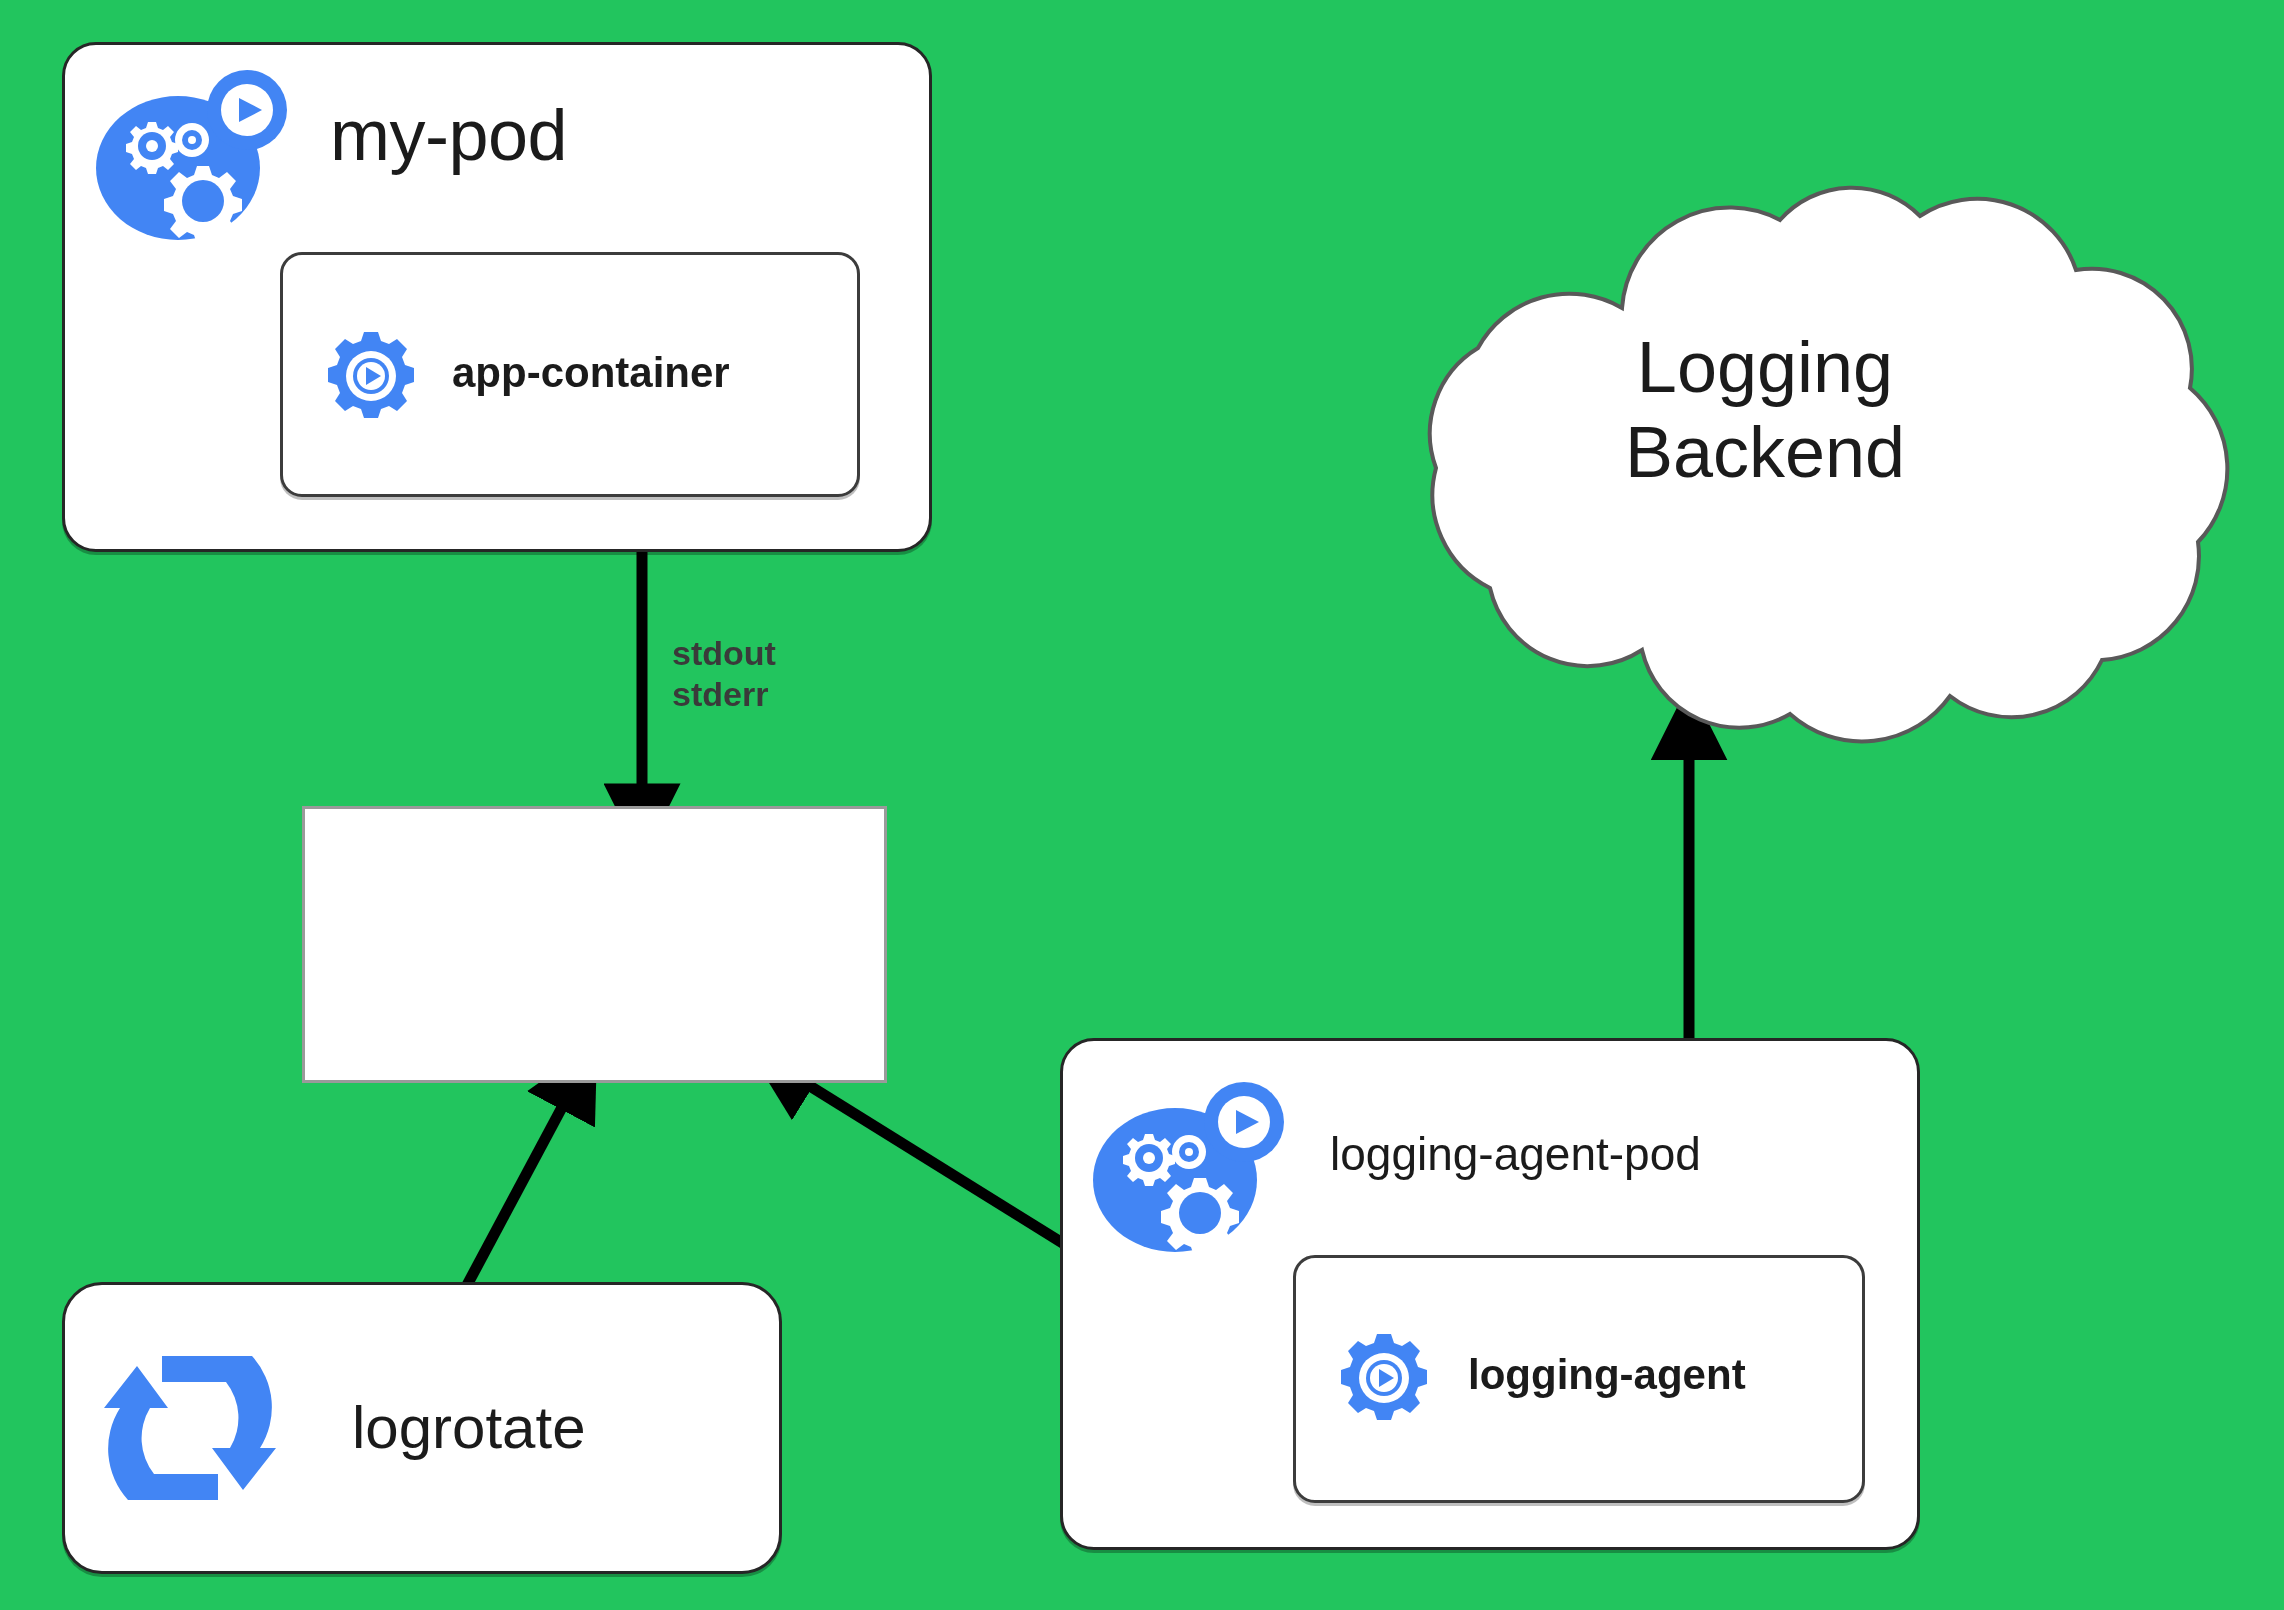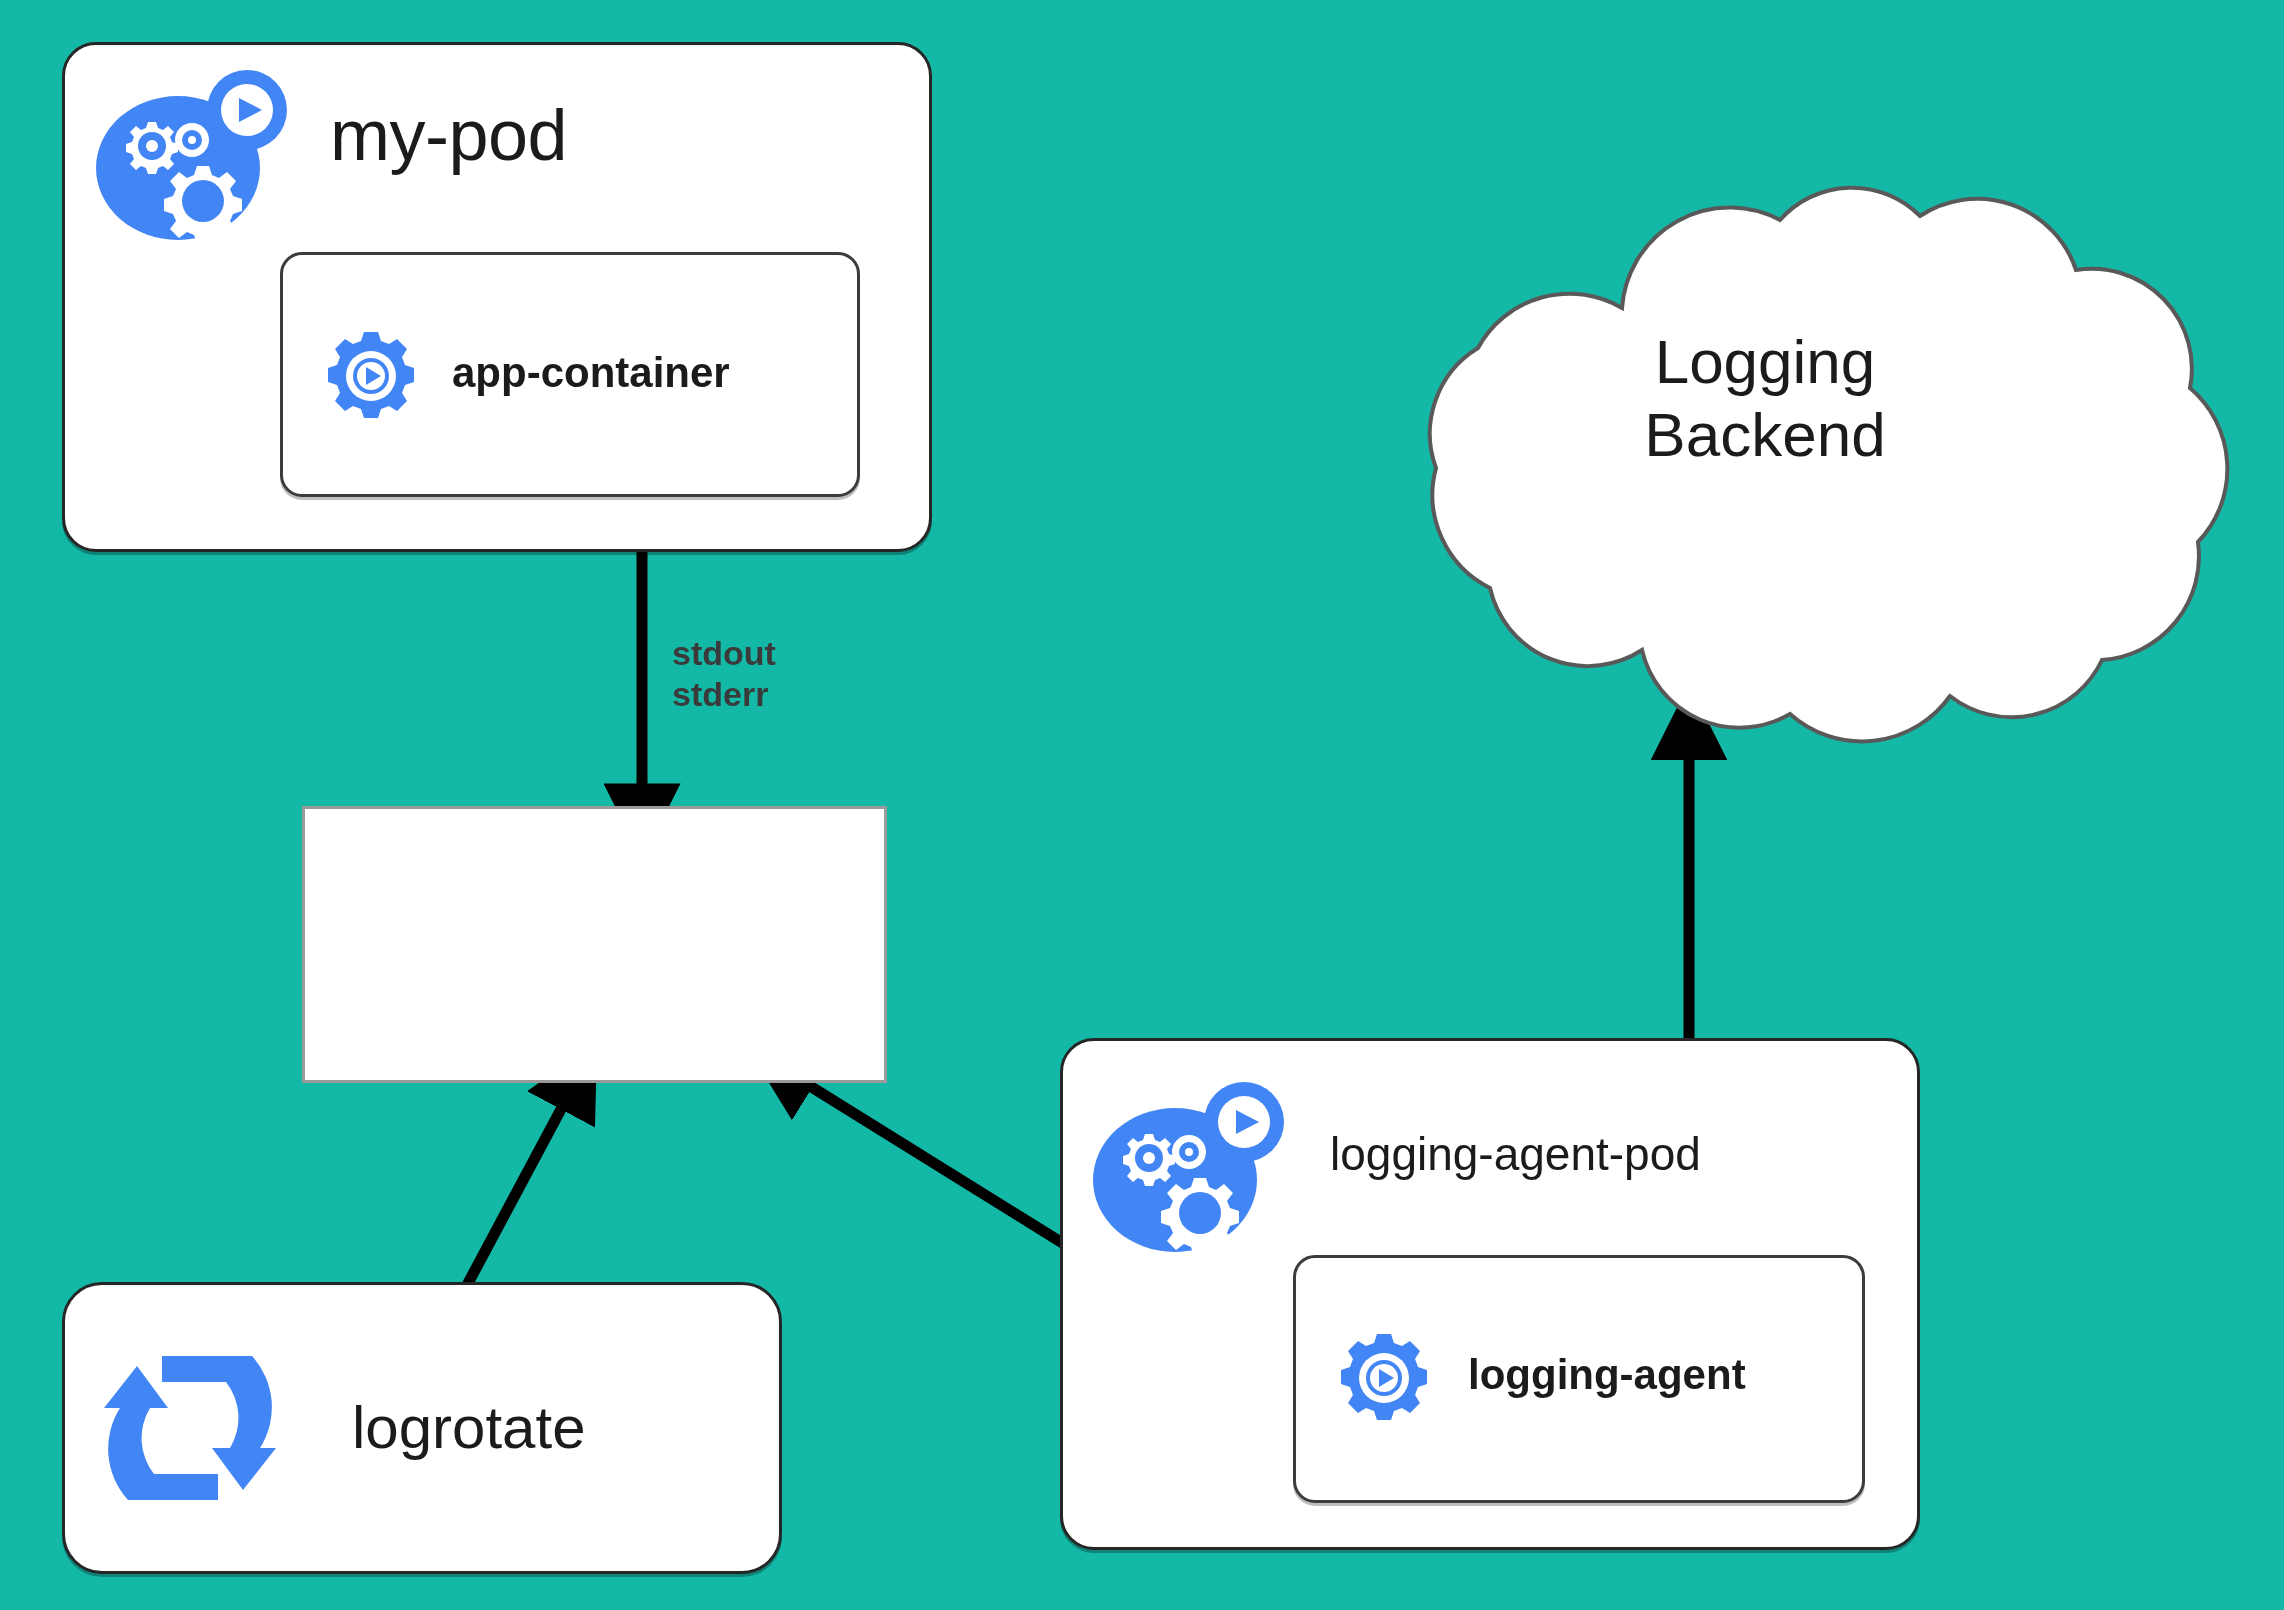--- a/index.html
+++ b/index.html
@@ -9,21 +9,21 @@
     background: #ffffff;
   }
   body {
     font-family: "Liberation Sans", sans-serif;
     -webkit-font-smoothing: antialiased;
   }
   #canvas {
     position: relative;
     width: 2284px;
     height: 1610px;
-    background: #14b8a6;
+    background: #22c55e;
     overflow: hidden;
   }
 
   
   .pod-box {
     position: absolute;
     background: #ffffff;
     border: 3px solid #262626;
     border-radius: 34px;
     box-sizing: border-box;
@@ -61,21 +61,21 @@
   .label-pod-sub {
     font-size: 46px;
   }
   .label-file {
     font-size: 62px;
   }
   .label-logrotate {
     font-size: 60px;
   }
   .label-cloud {
-    font-size: 62px;
+    font-size: 72px;
     text-align: center;
     line-height: 1.18;
     white-space: pre-line;
   }
   .edge-label {
     position: absolute;
     font-size: 34px;
     font-weight: bold;
     color: #3a3a3a;
     line-height: 1.22;

